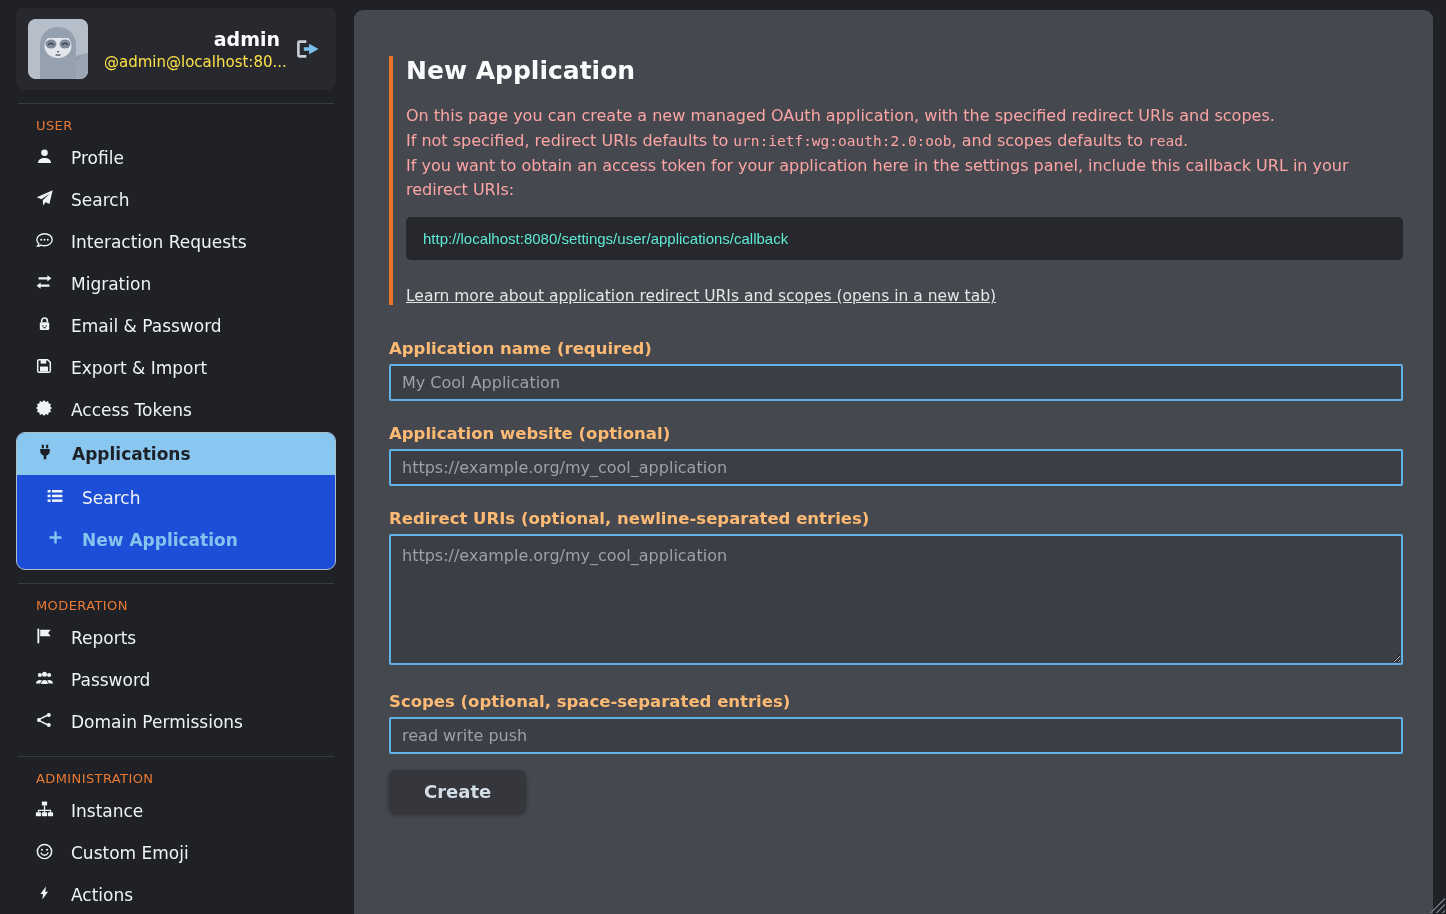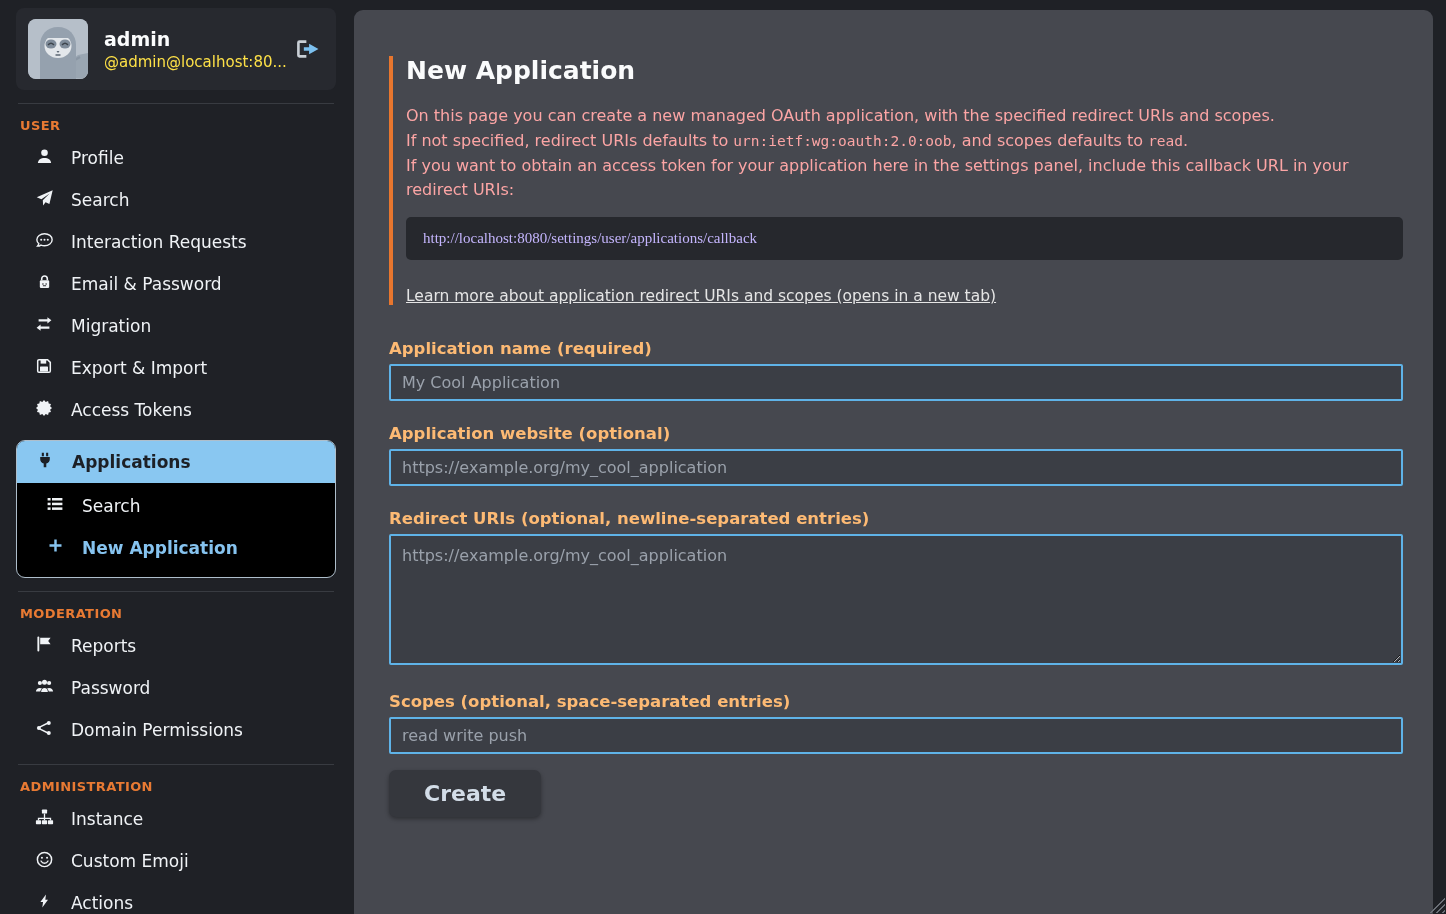--- a/index.html
+++ b/index.html
@@ -29,53 +29,53 @@
     gap: 16px;
     height: 82px;
   }
   .avatar {
     width: 60px; height: 60px;
     border-radius: 8px;
     overflow: hidden;
     flex: 0 0 60px;
     background: #b6bfc9;
   }
-  .user-meta { display: flex; flex-direction: column; gap: 3px; min-width: 0; }
+  .user-meta { display: flex; flex-direction: column; gap: 3px; min-width: 0; text-align: right; }
   .user-name { font-weight: bold; font-size: 19px; color: #fbfcfd; }
   .user-handle { font-size: 15px; color: #fde047; white-space: nowrap; }
   .logout-btn { margin-left: auto; cursor: pointer; display: flex; }
 
   .sidebar hr {
     border: none; border-top: 1px solid #383b41;
     margin: 13px 2px 6px 2px;
   }
   .section-header {
     color: #e87a33;
-    font-weight: bold;
+    font-weight: normal;
     font-size: 13px;
     letter-spacing: 0.4px;
-    margin: 14px 0 4px 4px;
+    margin: 14px 0 4px 20px;
   }
   .nav-item {
     display: flex;
     align-items: flex-start;
     gap: 17px;
     padding: 11px 8px 11px 18px;
     font-size: 17px;
     color: #f0f3f6;
     cursor: pointer;
     border-radius: 6px;
   }
   .nav-item .ico { width: 20px; display: flex; justify-content: center; flex: 0 0 20px; color: #f0f3f6; }
   .app-group {
     border: 1px solid #aebecb;
     border-radius: 9px;
     overflow: hidden;
-    margin: 9px 0 6px 0;
-    background: #000000;
+    margin: 1px 0 6px 0;
+    background: #1d4ed8;
   }
   .app-selected {
     background: #89c7f1;
     color: #1d2026;
     font-weight: bold;
     border-radius: 0;
   }
   .app-selected .ico { color: #1d2026; }
   .submenu { padding: 2px 0 8px 0; }
   .submenu .nav-item { padding-left: 28px; font-size: 17px; }
@@ -104,23 +104,23 @@
   }
   .intro p { margin: 0; font-size: 16px; line-height: 1.55; color: #fca5a5; }
   .inline-code {
     font-family: "DejaVu Sans Mono", "Liberation Mono", monospace;
     font-size: 14.5px;
   }
   .code-block {
     background: #26282d;
     border-radius: 5px;
     padding: 13px 17px;
-    font-family: Liberation Serif, serif;
+    font-family: Liberation Sans, sans-serif;
     font-size: 15px;
-    color: #c4b5fd;
+    color: #5eead4;
     margin: 14px 0 26px 0;
     overflow-x: auto;
   }
   .learn-link { color: #e5e5e5; font-size: 15.5px; text-decoration: underline; cursor: pointer; }
 
   .form-group { margin-bottom: 23px; }
   .form-label {
     display: block;
     font-weight: bold;
     font-size: 16.5px;
@@ -141,21 +141,21 @@
   .text-input { height: 37px; }
   .text-area { height: 131px; resize: vertical; padding-top: 10px; }
   .text-input::placeholder, .text-area::placeholder { color: #9aa1ab; opacity: 1; }
 
   .create-btn {
     margin-top: 10px;
     background: #35373d;
     color: #d3dde8;
     font-family: inherit;
     font-weight: bold;
-    font-size: 22px;
+    font-size: 18px;
     border: none;
     border-radius: 7px;
     padding: 11px 35px;
     cursor: pointer;
     box-shadow: 0 2px 4px rgba(0,0,0,0.35);
   }
 
   .resize-grip {
     position: absolute;
     right: 1px; bottom: 1px;
@@ -229,38 +229,38 @@
           <circle cx="4.9" cy="7.2" r=".95" fill="currentColor"></circle>
           <circle cx="8" cy="7.2" r=".95" fill="currentColor"></circle>
           <circle cx="11.1" cy="7.2" r=".95" fill="currentColor"></circle>
         </svg>
     </span>
     <span>Interaction Requests</span>
   </div>
 
   <div class="nav-item">
     <span class="ico">
+      <svg viewBox="0 0 16 16" width="18" height="16" fill="currentColor">
+          <path d="M11.4 1.2 15.4 4.3 11.4 7.4V5.4H2.6V3.2h8.8zM4.6 8.6 0.6 11.7l4 3.1v-2h8.8v-2.2H4.6z"></path>
+        </svg>
+    </span>
+    <span>Migration</span>
+  </div>
+
+  <div class="nav-item">
+    <span class="ico">
       <svg viewBox="0 0 16 16" width="15" height="16">
           <path d="M5 6.2V4.6a3 3 0 0 1 6 0v1.6" fill="none" stroke="currentColor" stroke-width="1.7"></path>
           <rect x="3" y="6.2" width="10" height="8.2" rx="1.3" fill="currentColor"></rect>
           <circle cx="6.3" cy="10" r=".8" fill="#1f2126"></circle>
           <circle cx="9.7" cy="10" r=".8" fill="#1f2126"></circle>
           <path d="M6.3 12h3.4" stroke="#1f2126" stroke-width="1"></path>
         </svg>
     </span>
     <span>Email &amp; Password</span>
-  </div>
-
-  <div class="nav-item">
-    <span class="ico">
-      <svg viewBox="0 0 16 16" width="18" height="16" fill="currentColor">
-          <path d="M11.4 1.2 15.4 4.3 11.4 7.4V5.4H2.6V3.2h8.8zM4.6 8.6 0.6 11.7l4 3.1v-2h8.8v-2.2H4.6z"></path>
-        </svg>
-    </span>
-    <span>Migration</span>
   </div>
 
   <div class="nav-item">
     <span class="ico">
       <svg viewBox="0 0 16 16" width="16" height="16">
           <path d="M1.7 3A1.3 1.3 0 0 1 3 1.7h8.6l2.7 2.7V13a1.3 1.3 0 0 1-1.3 1.3H3A1.3 1.3 0 0 1 1.7 13z" fill="none" stroke="currentColor" stroke-width="1.5"></path>
           <rect x="4.6" y="2" width="5.6" height="3.6" fill="currentColor"></rect>
           <rect x="4" y="8.4" width="8" height="5.2" rx=".6" fill="currentColor"></rect>
         </svg>
     </span>

